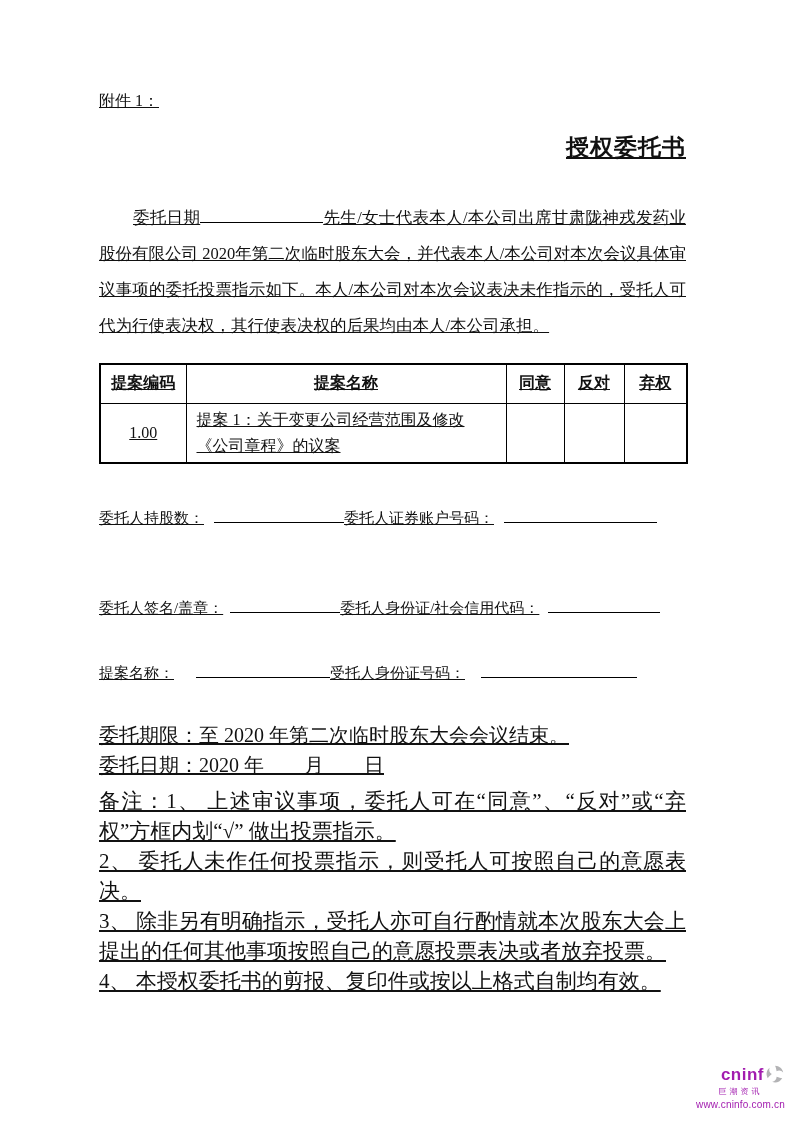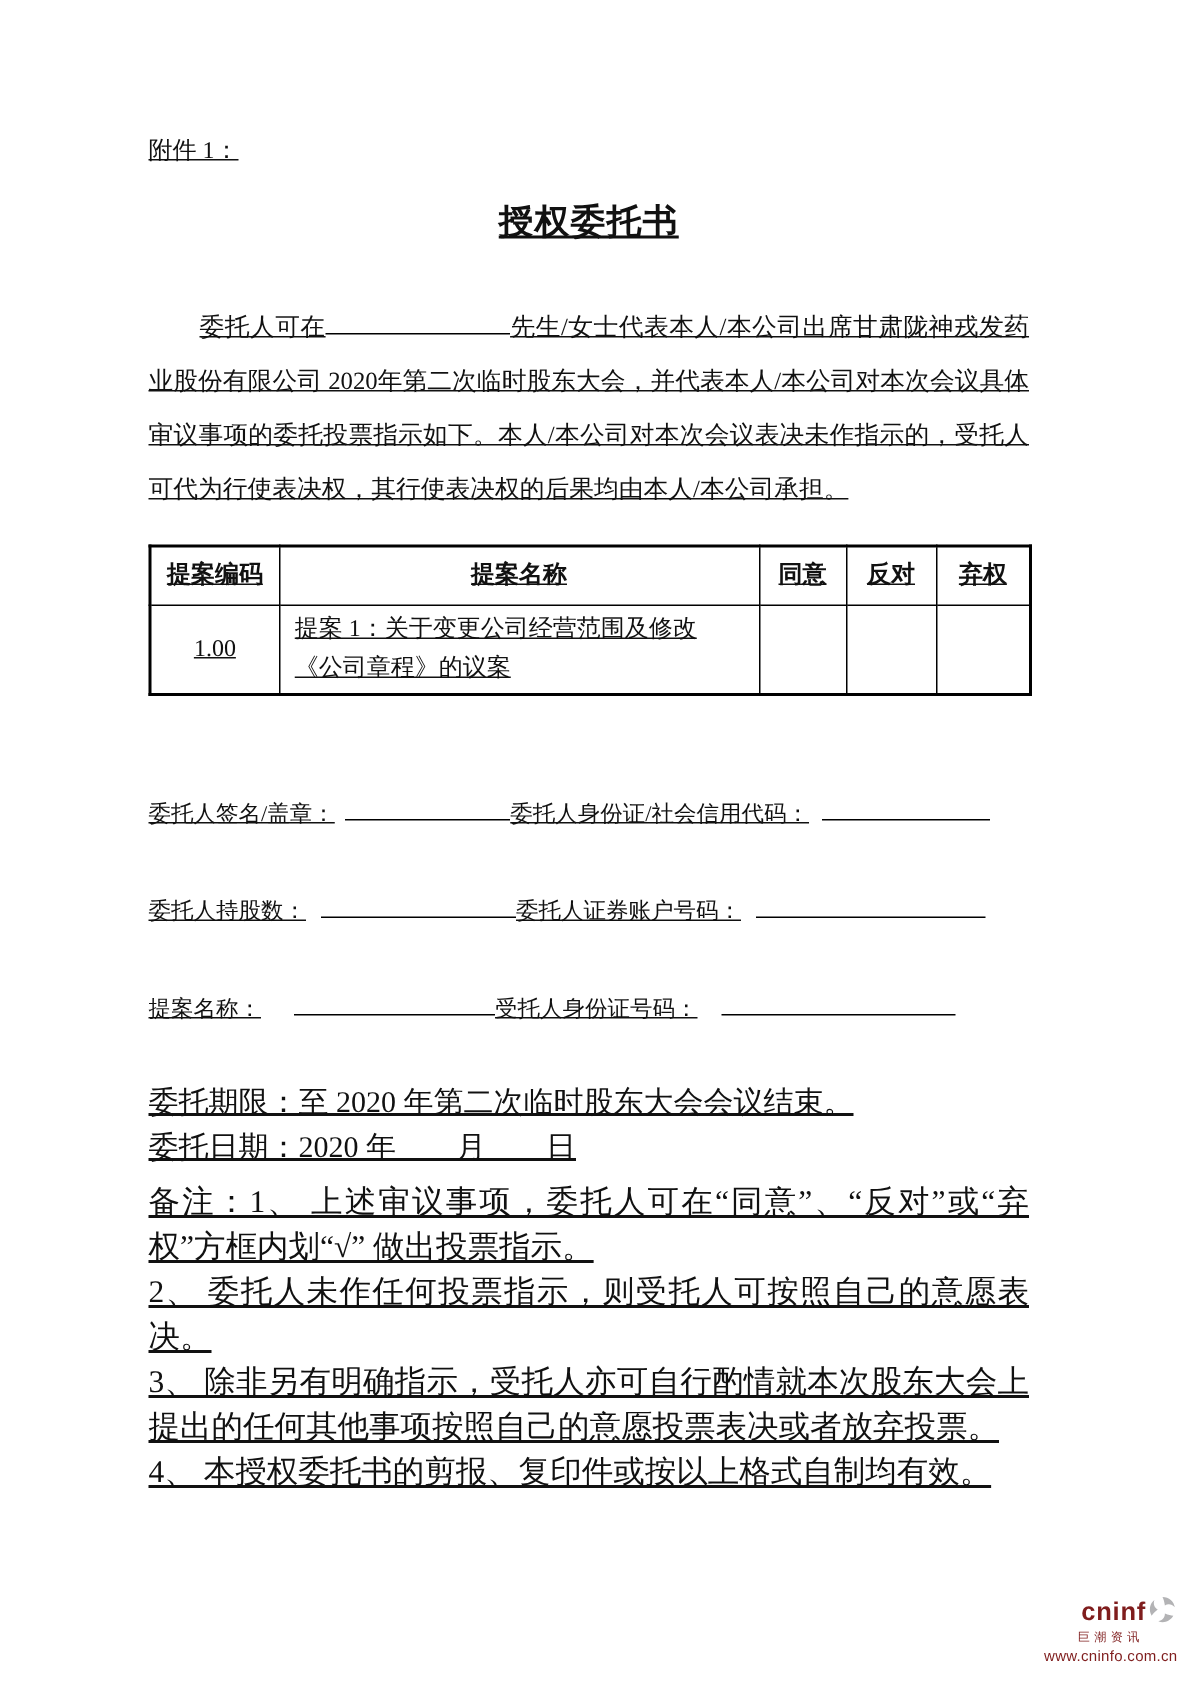--- a/index.html
+++ b/index.html
@@ -25,21 +25,21 @@
     text-decoration: underline;
   }
   .attachment {
     font-size: 16px;
     line-height: 22px;
   }
   .doc-title {
     margin: 20px 0 0 0;
     font-size: 23px;
     font-weight: bold;
-    text-align: center;
+    text-align: right;
     line-height: 32px;
     letter-spacing: 1px;
   }
   .intro {
     margin: 36px 0 0 0;
     font-size: 16.5px;
     line-height: 36px;
     text-align: justify;
     text-indent: 34px;
   }
@@ -111,21 +111,21 @@
     font-size: 21px;
     line-height: 30px;
     text-align: justify;
   }
 
   .footer-logo {
     position: absolute;
     right: 8px;
     bottom: 12px;
     text-align: center;
-    color: #7f1d1d;
+    color: #a21caf;
     font-family: "Liberation Sans", "DejaVu Sans", sans-serif;
     line-height: 1.1;
   }
   .logo-row {
     display: flex;
     align-items: center;
     justify-content: flex-end;
   }
   .logo-text {
     font-size: 17px;
@@ -147,21 +147,21 @@
 </head>
 <body>
 
 <div class="page">
   <div class="content">
 
     <div class="attachment">附件 1：</div>
 
     <h1 class="doc-title">授权委托书</h1>
 
-    <p class="intro"><span>委托人可在</span><span class="blank blank-intro"></span><span>先生/女士代表本人/本公司出席甘肃陇神戎发药业股份有限公司 2020年第二次临时股东大会，并代表本人/本公司对本次会议具体审议事项的委托投票指示如下。本人/本公司对本次会议表决未作指示的，受托人可代为行使表决权，其行使表决权的后果均由本人/本公司承担。</span></p>
+    <p class="intro"><span>委托日期</span><span class="blank blank-intro"></span><span>先生/女士代表本人/本公司出席甘肃陇神戎发药业股份有限公司 2020年第二次临时股东大会，并代表本人/本公司对本次会议具体审议事项的委托投票指示如下。本人/本公司对本次会议表决未作指示的，受托人可代为行使表决权，其行使表决权的后果均由本人/本公司承担。</span></p>
 
     <table class="proposal">
       <colgroup>
         <col style="width:86px">
         <col style="width:320px">
         <col style="width:58px">
         <col style="width:60px">
         <col style="width:63px">
       </colgroup>
       <thead>
@@ -177,32 +177,32 @@
         <tr>
           <td>1.00</td>
           <td class="proposal-name">提案 1：关于变更公司经营范围及修改《公司章程》的议案</td>
           <td></td>
           <td></td>
           <td></td>
         </tr>
       </tbody>
     </table>
 
+    <div class="sig-row sig-row-2">
+      <span>委托人持股数：</span>
+      <span class="blank u-r2a"></span>
+      <span>委托人证券账户号码：</span>
+      <span class="blank u-r2b"></span>
+    </div>
+
     <div class="sig-row sig-row-1">
       <span>委托人签名/盖章：</span>
       <span class="blank u-r1a"></span>
       <span>委托人身份证/社会信用代码：</span>
       <span class="blank u-r1b"></span>
-    </div>
-
-    <div class="sig-row sig-row-2">
-      <span>委托人持股数：</span>
-      <span class="blank u-r2a"></span>
-      <span>委托人证券账户号码：</span>
-      <span class="blank u-r2b"></span>
     </div>
 
     <div class="sig-row sig-row-3">
       <span>提案名称：</span>
       <span class="blank u-r3a"></span>
       <span>受托人身份证号码：</span>
       <span class="blank u-r3b"></span>
     </div>
 
     <p class="term-line term-first">委托期限：至 2020 年第二次临时股东大会会议结束。</p>

